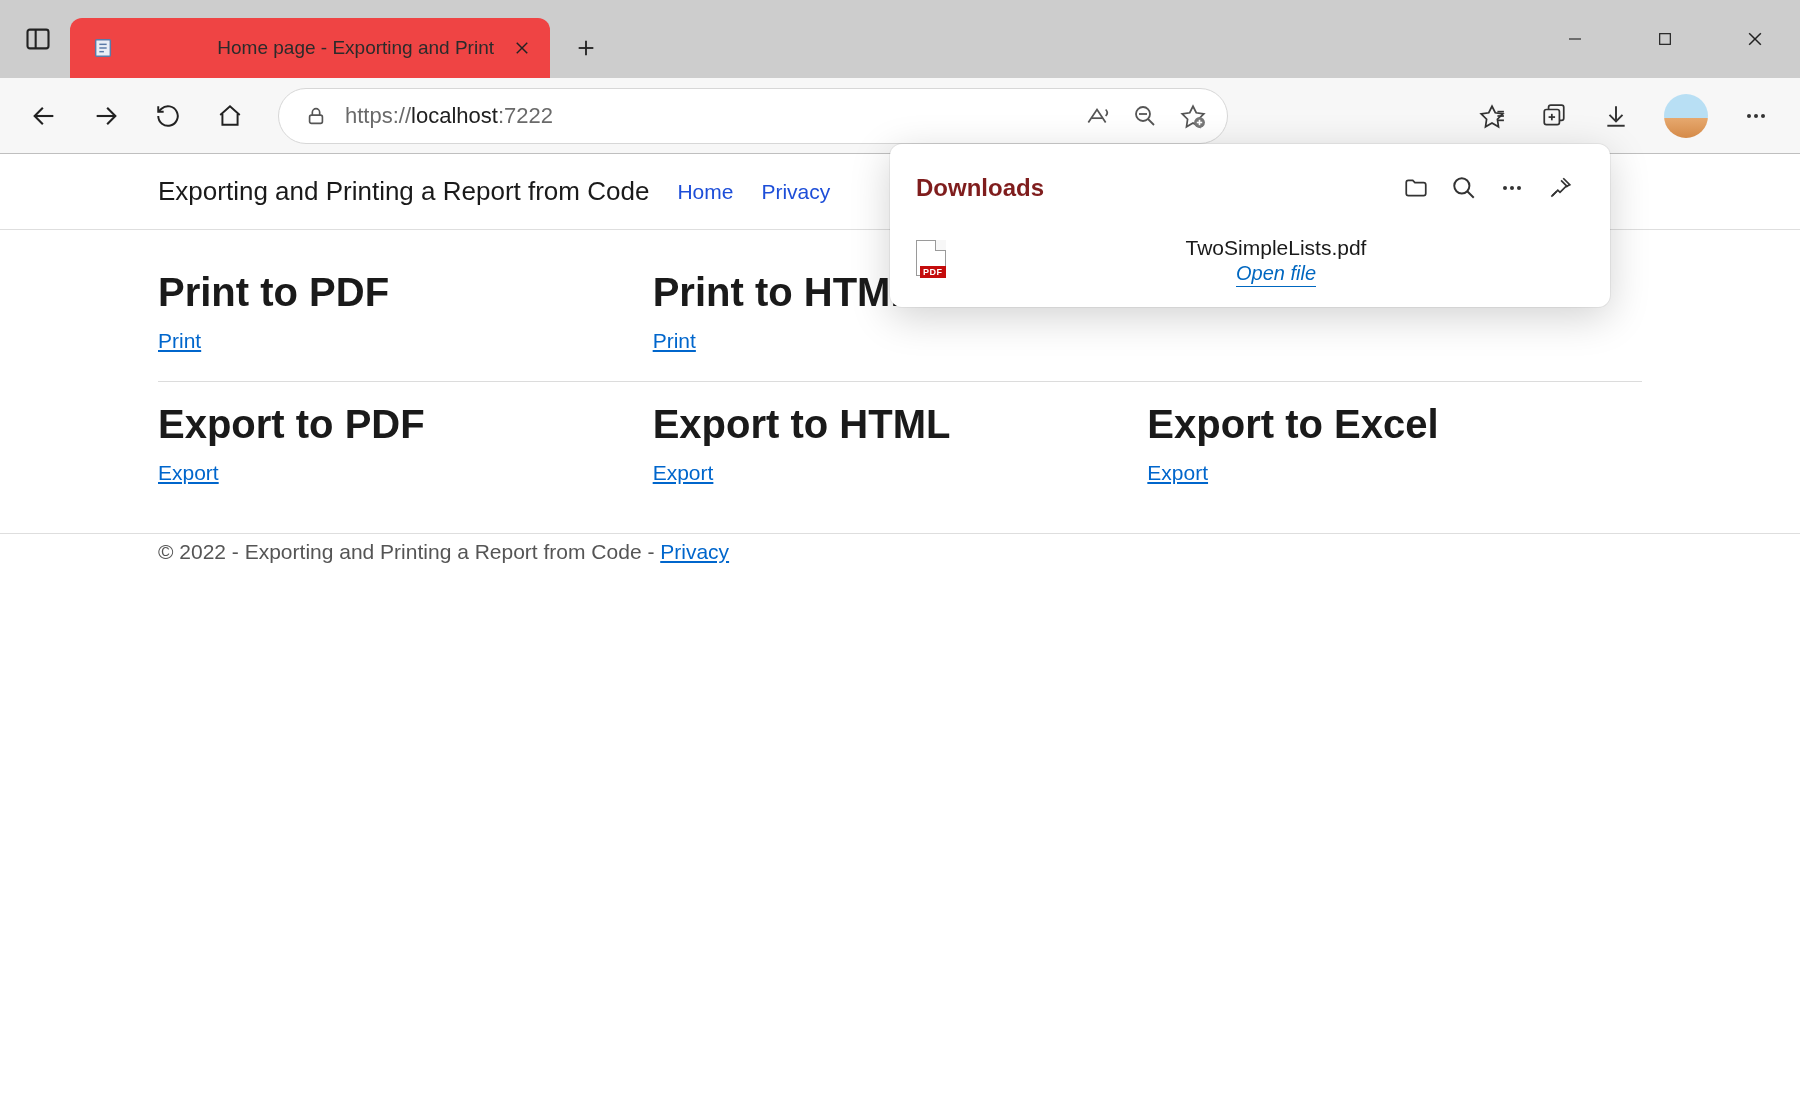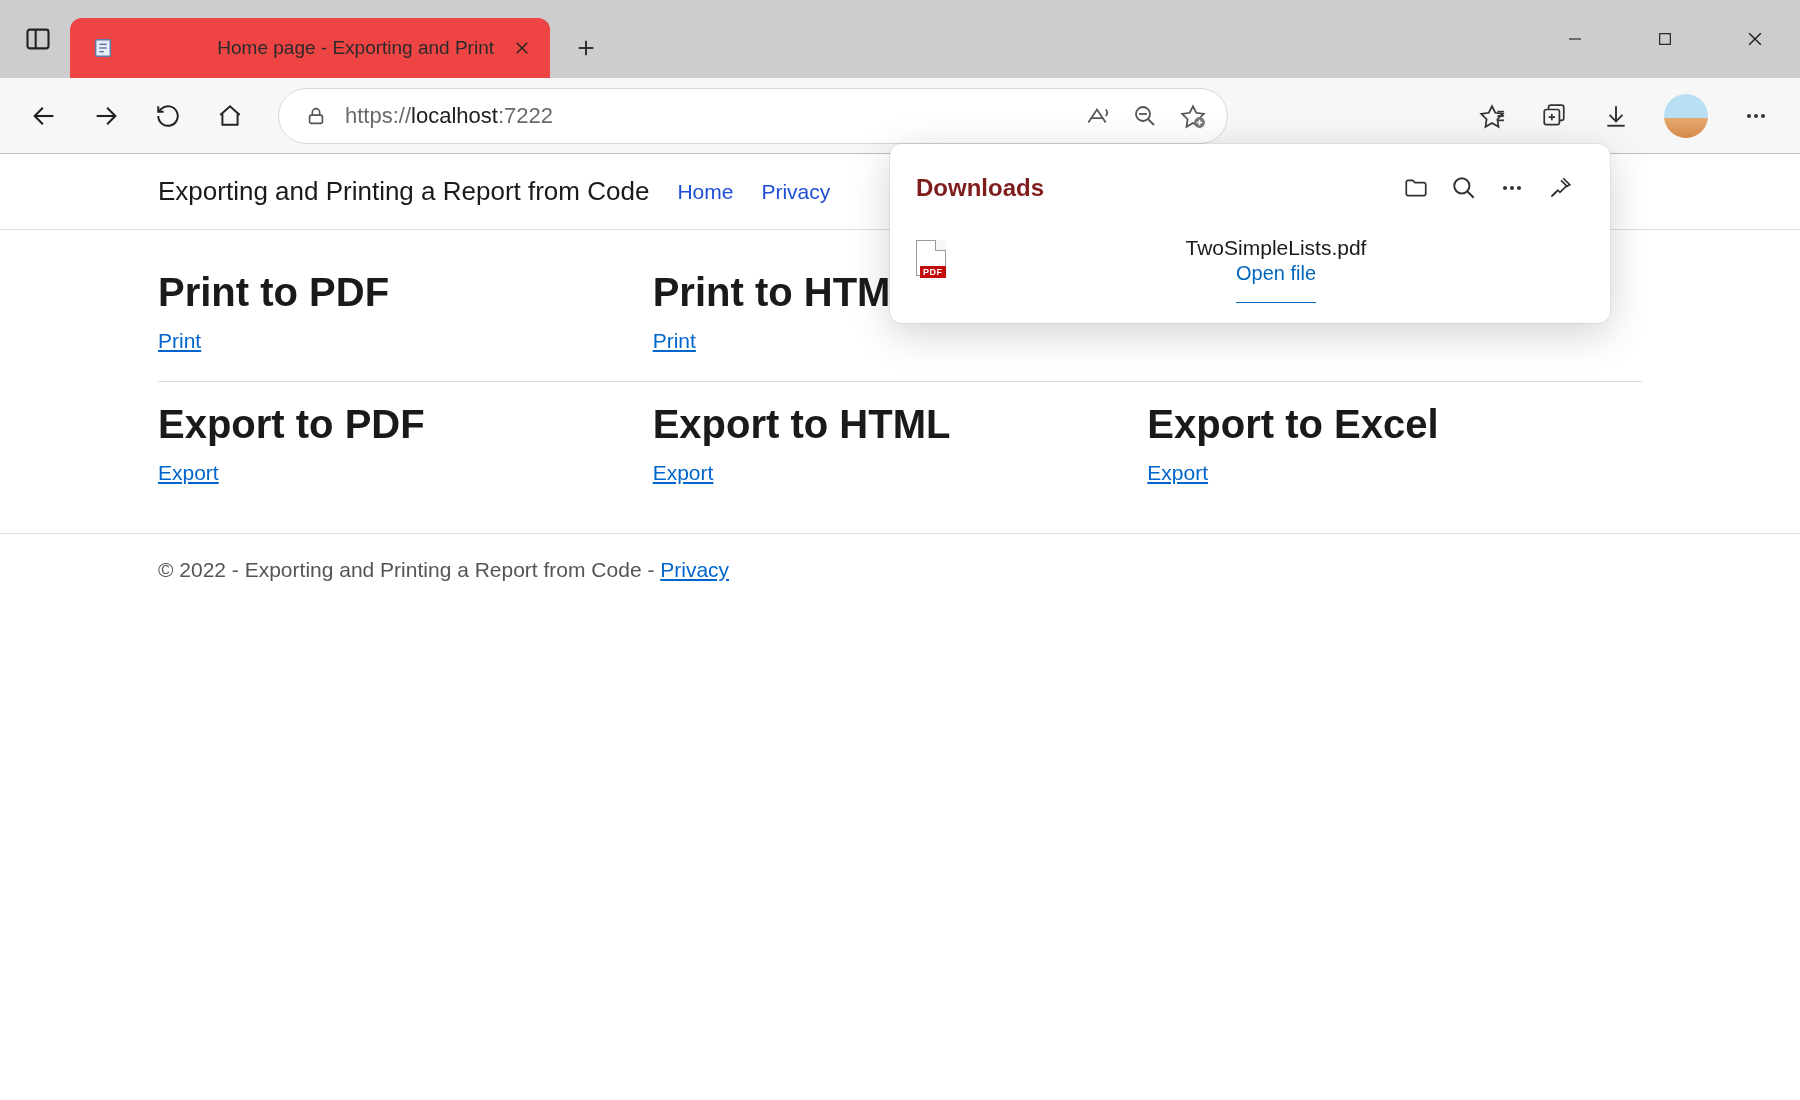--- a/index.html
+++ b/index.html
@@ -189,21 +189,21 @@
     margin-bottom: 14px;
   }
   .cell a.action {
     font-size: 21px;
     color: #0066cc;
     text-decoration: underline;
     cursor: pointer;
   }
   .footer {
     border-top: 1px solid #dedede;
-    padding: 24px 158px;
+    padding: 6px 158px;
     font-size: 21px;
     color: #555;
   }
   .footer a {
     color: #0066cc;
     text-decoration: underline;
     cursor: pointer;
   }
 
   
@@ -277,21 +277,22 @@
     font-size: 21px;
     color: #1a1a1a;
     margin-bottom: 2px;
   }
   .dl-open {
     font-size: 20px;
     color: #0067c0;
     border-bottom: 1px solid #0067c0;
     display: inline-block;
     cursor: pointer;
-    padding-bottom: 17px;
+    padding-bottom: 1px;
+    font-style: italic;
   }
 </style>
 </head>
 <body>
 
 <div class="titlebar">
   <div class="titlebar-left">
     <span class="panel-icon">
       <svg width="28" height="28" viewBox="0 0 24 24" fill="none" stroke="#222" stroke-width="1.8">
         <rect x="3" y="4" width="18" height="16" rx="2"></rect>

